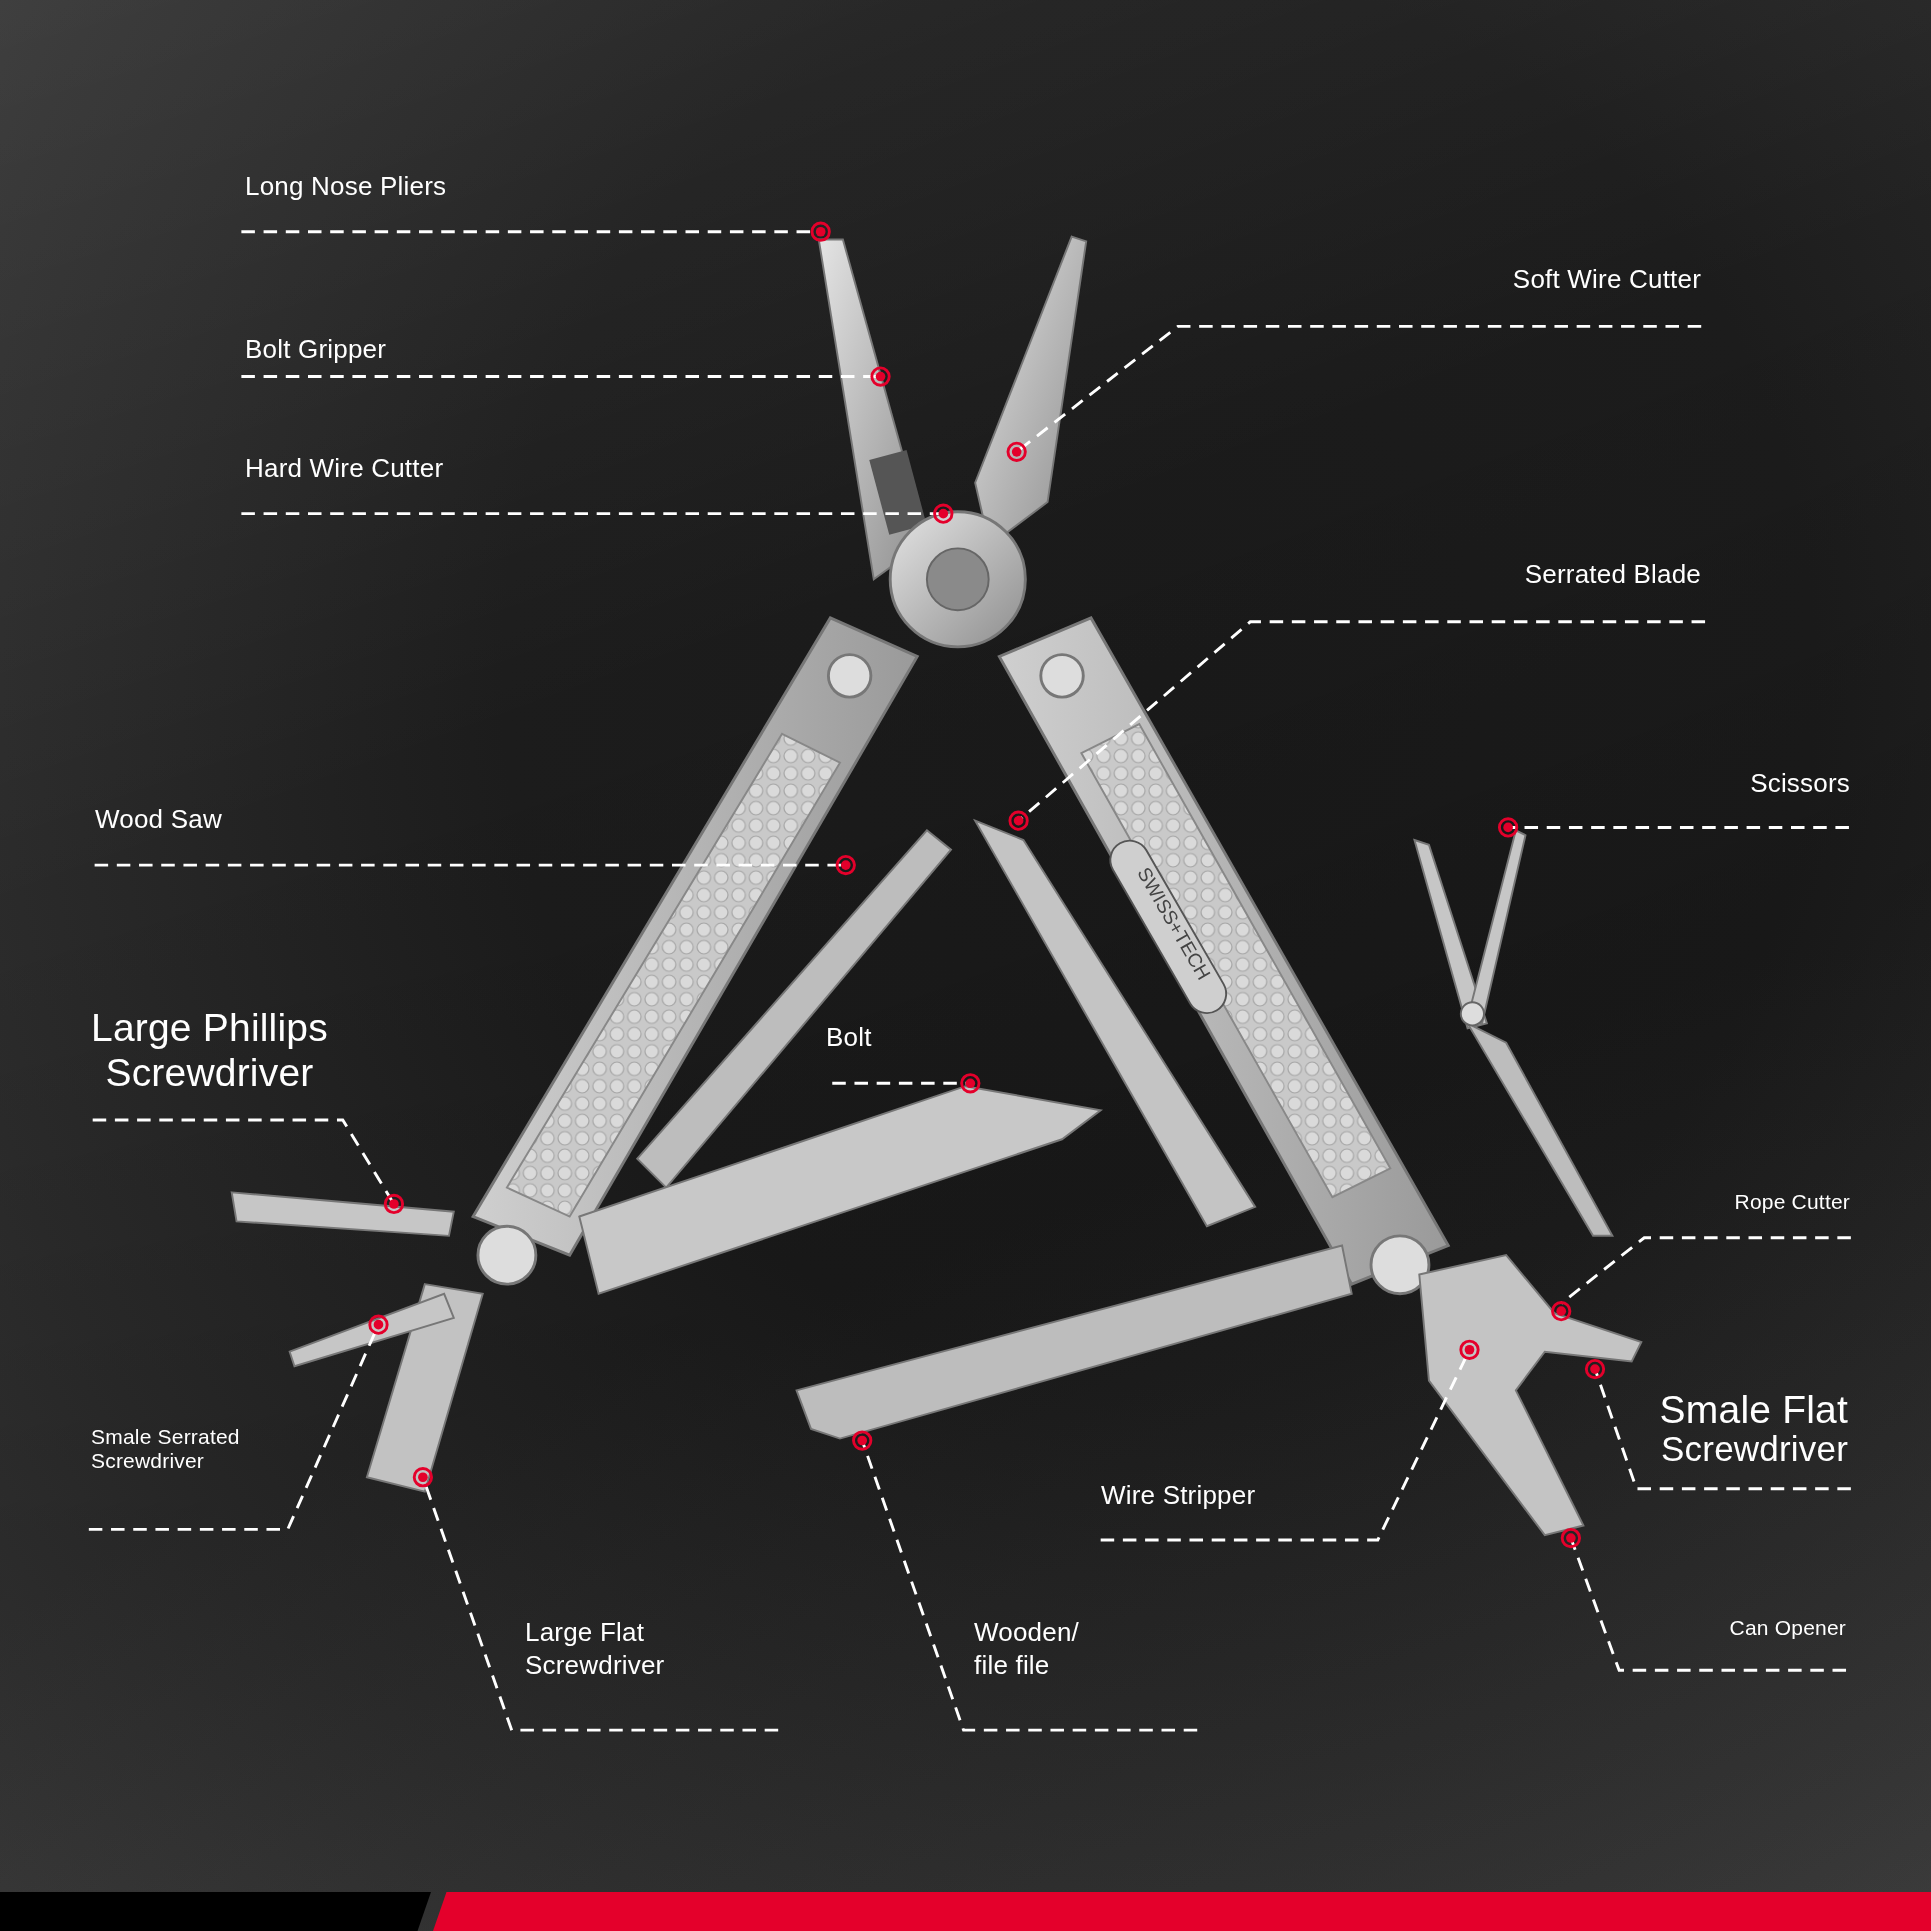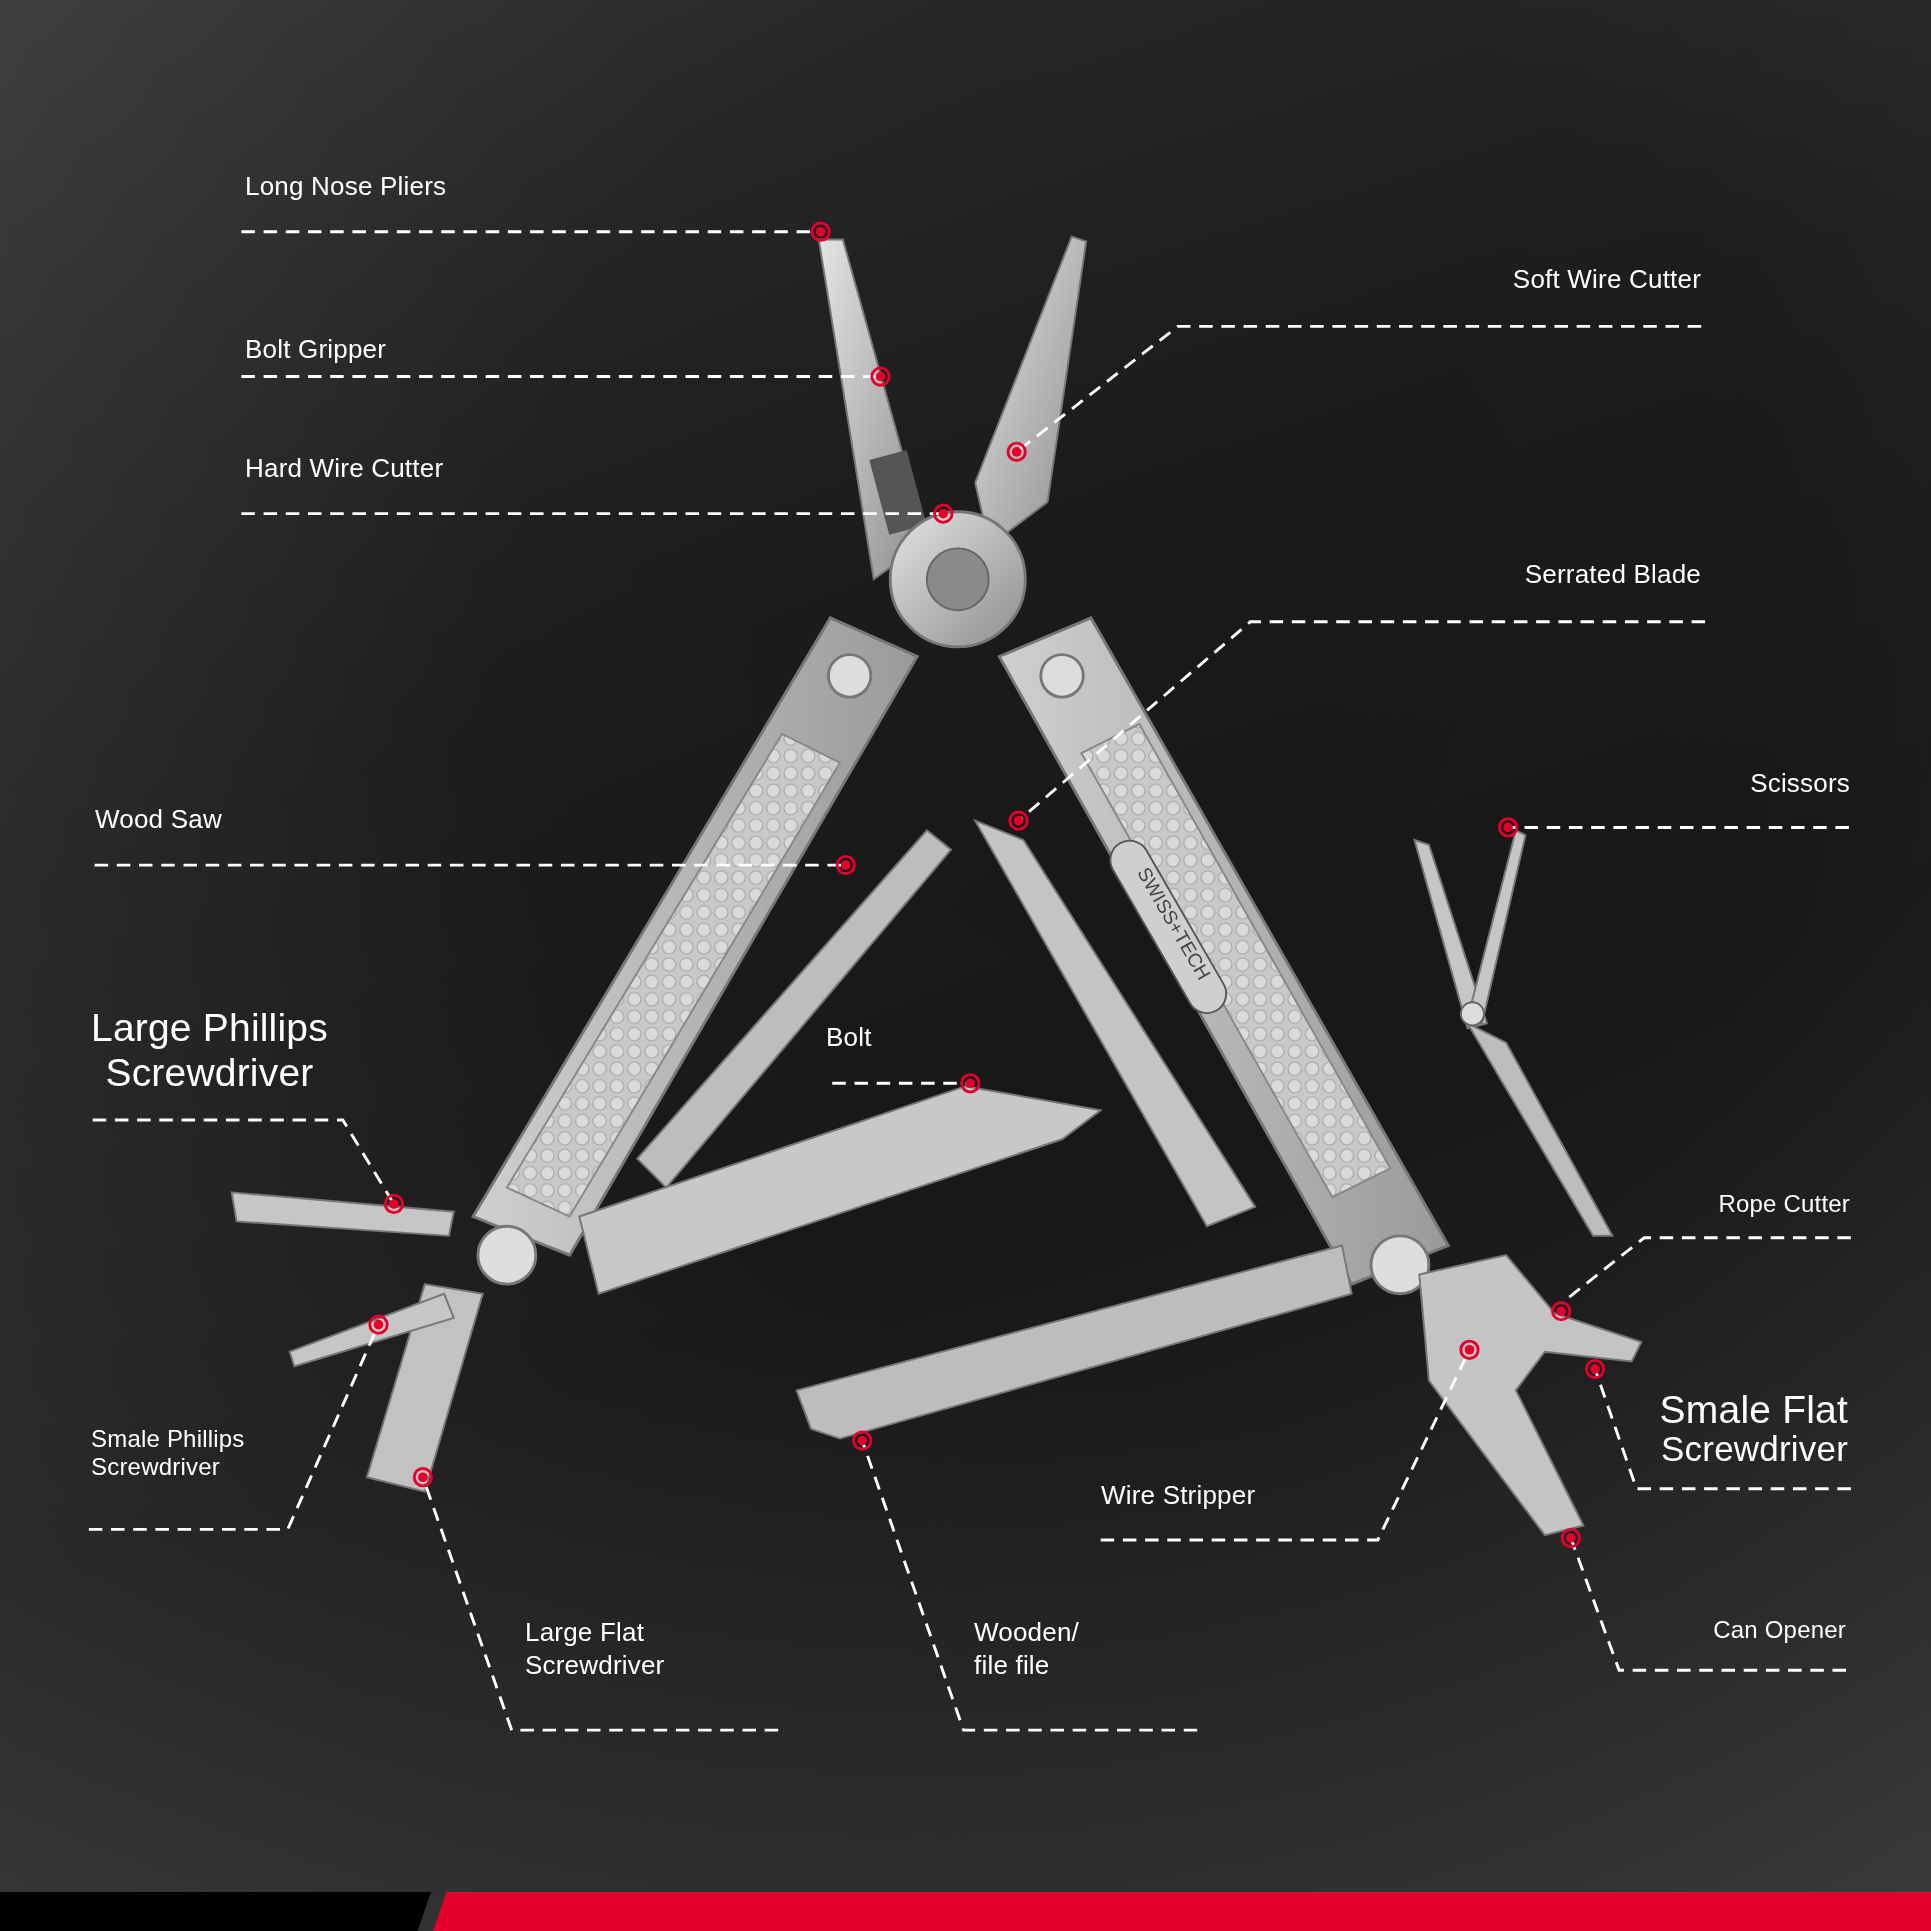--- a/index.html
+++ b/index.html
@@ -4,21 +4,21 @@
 <style>
   html,body{margin:0;padding:0;}
   body{width:1931px;height:1931px;overflow:hidden;position:relative;
     background:radial-gradient(ellipse at 60% 35%, #1a1a1a 0%, #1c1c1c 40%, #2c2c2c 75%, #3a3a3a 100%);
     font-family:"Liberation Sans", sans-serif;}
   .bg-shade{position:absolute;inset:0;background:linear-gradient(160deg, rgba(255,255,255,0.08) 0%, rgba(0,0,0,0) 35%, rgba(0,0,0,0.15) 60%, rgba(255,255,255,0.05) 100%);}
   svg.art{position:absolute;left:0;top:0;}
   .label{position:absolute;color:#fff;font-weight:normal;white-space:nowrap;line-height:1.15;letter-spacing:0.2px;}
   .lg{font-size:26px;}
   .md{font-size:39px;}
-  .sm{font-size:24px;}
+  .sm{font-size:21px;}
   .right{text-align:right;}
   .bottom-red{position:absolute;left:433px;right:0;bottom:0;height:39px;background:#e4002b;clip-path:polygon(13.5px 0,100% 0,100% 100%,0 100%);}
   .bottom-black{position:absolute;left:0;width:431px;bottom:0;height:39px;background:#000;clip-path:polygon(0 0,100% 0,calc(100% - 13.5px) 100%,0 100%);}
 </style>
 </head>
 <body>
 
 <div class="bg-shade"></div>
 
 <svg class="art" width="1931" height="1931" viewBox="0 0 2000 2000">
@@ -176,21 +176,21 @@
 <div class="label lg right" style="right:230px;top:560px;">Serrated Blade</div>
 <div class="label lg" style="left:95px;top:805px;">Wood Saw</div>
 <div class="label lg right" style="right:81px;top:769px;">Scissors</div>
 <div class="label md" style="left:91px;top:1006px;text-align:center;">
   <div>Large Phillips</div>
   <div>Screwdriver</div>
 </div>
 <div class="label lg" style="left:826px;top:1023px;">Bolt</div>
 <div class="label sm right" style="right:81px;top:1190px;">Rope Cutter</div>
 <div class="label sm" style="left:91px;top:1425px;">
-  <div>Smale Phillips</div>
+  <div>Smale Serrated</div>
   <div>Screwdriver</div>
 </div>
 <div class="label md right" style="right:83px;top:1390px;line-height:1.05;">
   <div>Smale Flat</div>
   <div style="font-size:35px;">Screwdriver</div>
 </div>
 <div class="label lg" style="left:1101px;top:1481px;">Wire Stripper</div>
 <div class="label lg" style="left:525px;top:1616px;line-height:1.25;">
   <div>Large Flat</div>
   <div>Screwdriver</div>

